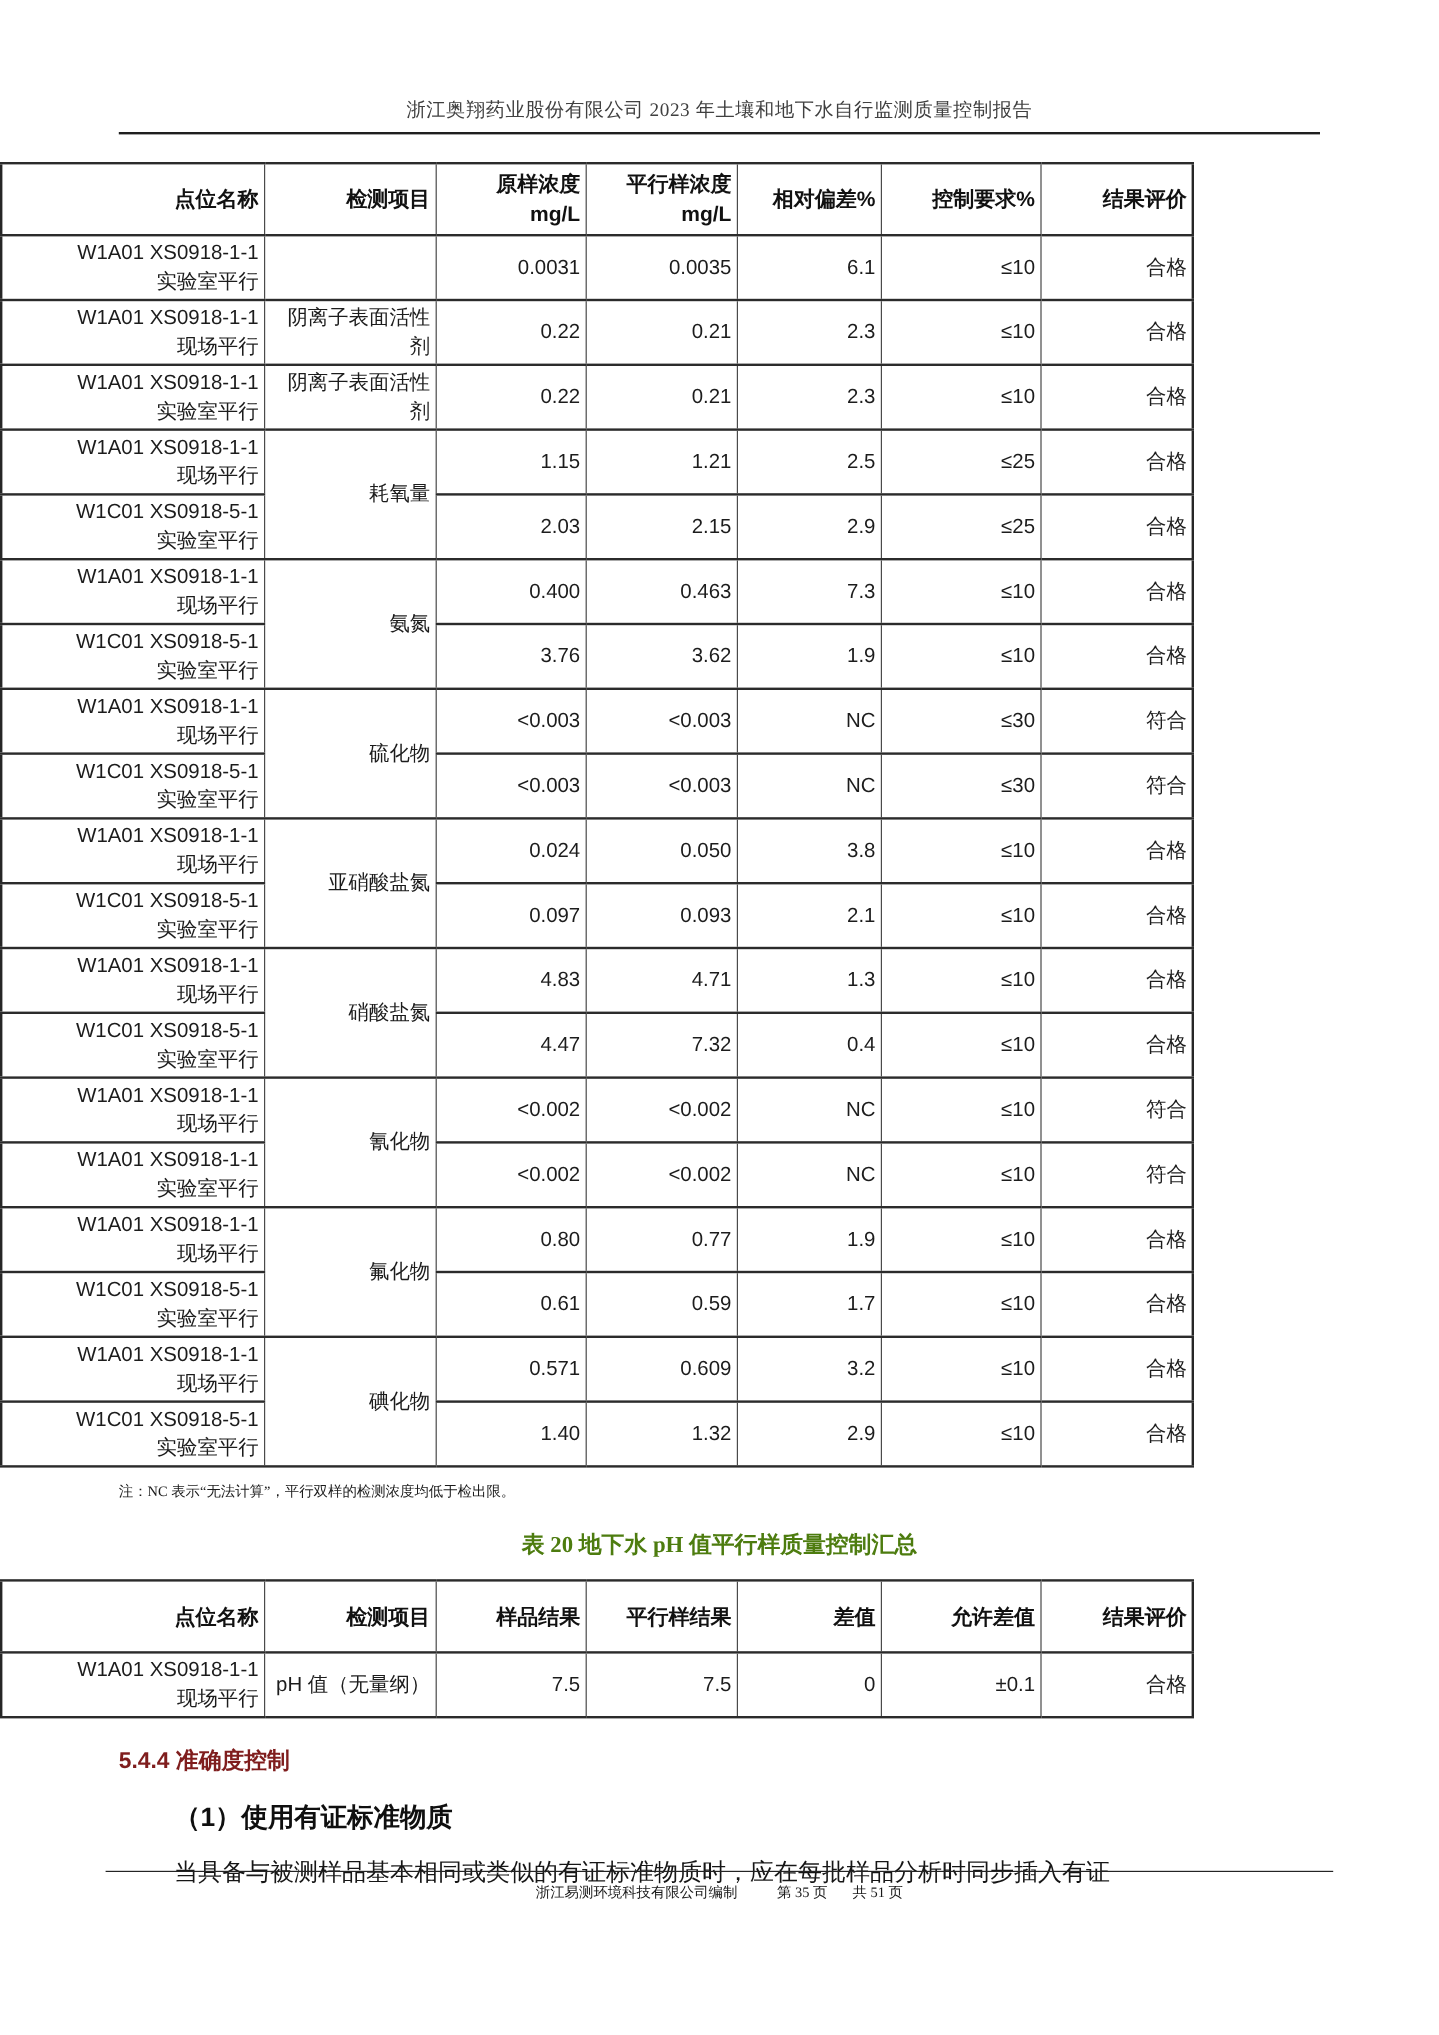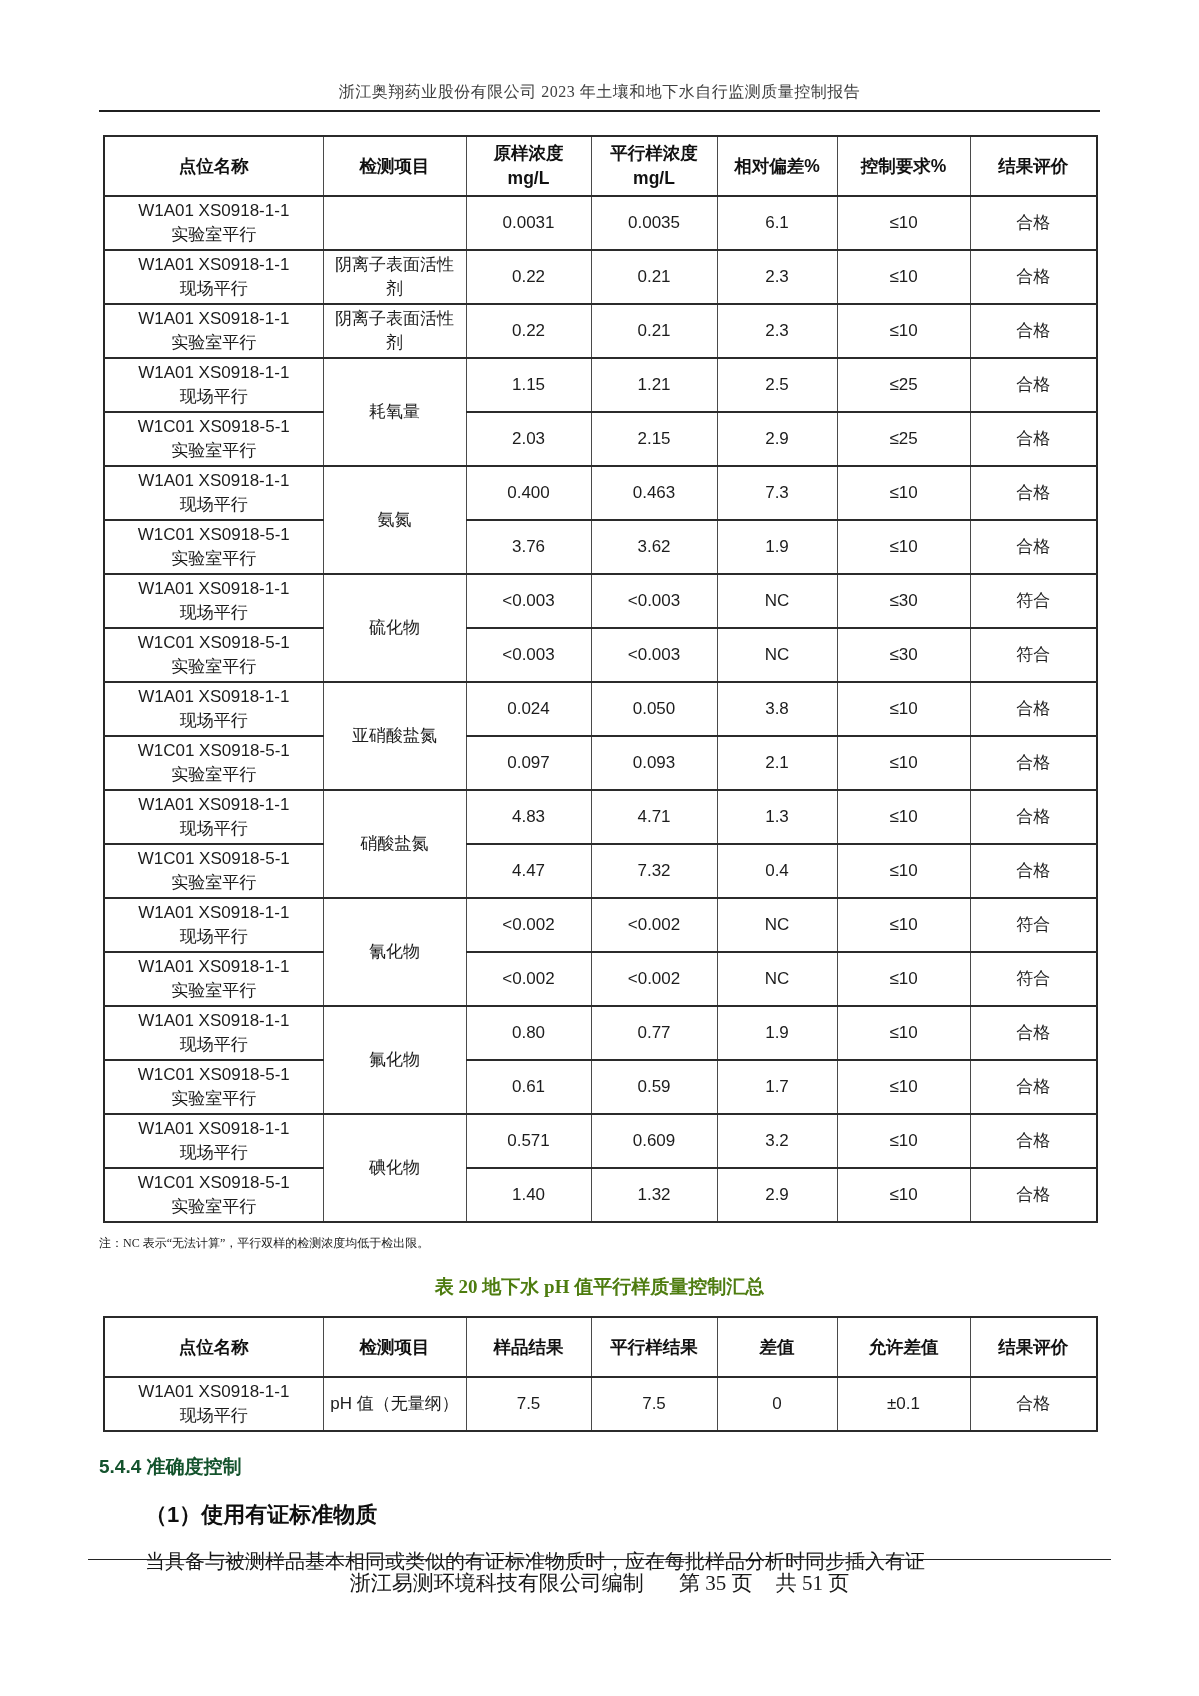--- a/index.html
+++ b/index.html
@@ -20,26 +20,25 @@
     color:#404040;
   }
   .doc-header-rule {
     margin:7px 99px 0 99px;
     border-top:2px solid #1f1f1f;
   }
   
   table.qc-table {
     border-collapse:collapse;
     table-layout:fixed;
-    margin-left:103px;
     width:993px;
     font-family:"Liberation Sans","DejaVu Sans",sans-serif;
     font-size:17px;
     color:#1c1c1c;
-    text-align:center;
+    text-align:right;
     border:2.5px solid #262626;
   }
   .qc-table th, .qc-table td {
     border-top:2px solid #2b2b2b;
     border-bottom:2px solid #2b2b2b;
     border-left:1.5px solid #4a4a4a;
     border-right:1.5px solid #4a4a4a;
     padding:1px 4px;
     vertical-align:middle;
     line-height:1.42;
@@ -61,21 +60,21 @@
     text-align:center;
     font-weight:bold;
     font-size:19px;
     color:#4d7c0f;
   }
   .section-heading {
     margin:22px 99px 0 99px;
     font-family:"Liberation Sans","DejaVu Sans",sans-serif;
     font-weight:bold;
     font-size:19px;
-    color:#14532d;
+    color:#7f1d1d;
   }
   .subsection-heading {
     margin:20px 99px 0 145px;
     font-family:"Liberation Sans","DejaVu Sans",sans-serif;
     font-weight:bold;
     font-size:22px;
     color:#0f0f0f;
   }
   .body-text {
     margin:16px 95px 0 99px;
@@ -83,21 +82,21 @@
     line-height:1.5;
     text-indent:2.3em;
     color:#161616;
   }
   
   .doc-footer { position:absolute; left:0; right:0; top:1559px; }
   .footer-rule { margin:0 88px; border-top:1.5px solid #242424; }
   .footer-text {
     margin-top:9px;
     text-align:center;
-    font-size:21px;
+    font-size:12px;
     color:#181818;
   }
   .footer-text .seg-company { margin-right:30px; }
   .footer-text .seg-page { margin-right:18px; }
 </style>
 </head>
 <body>
 
 <div class="page">
 

